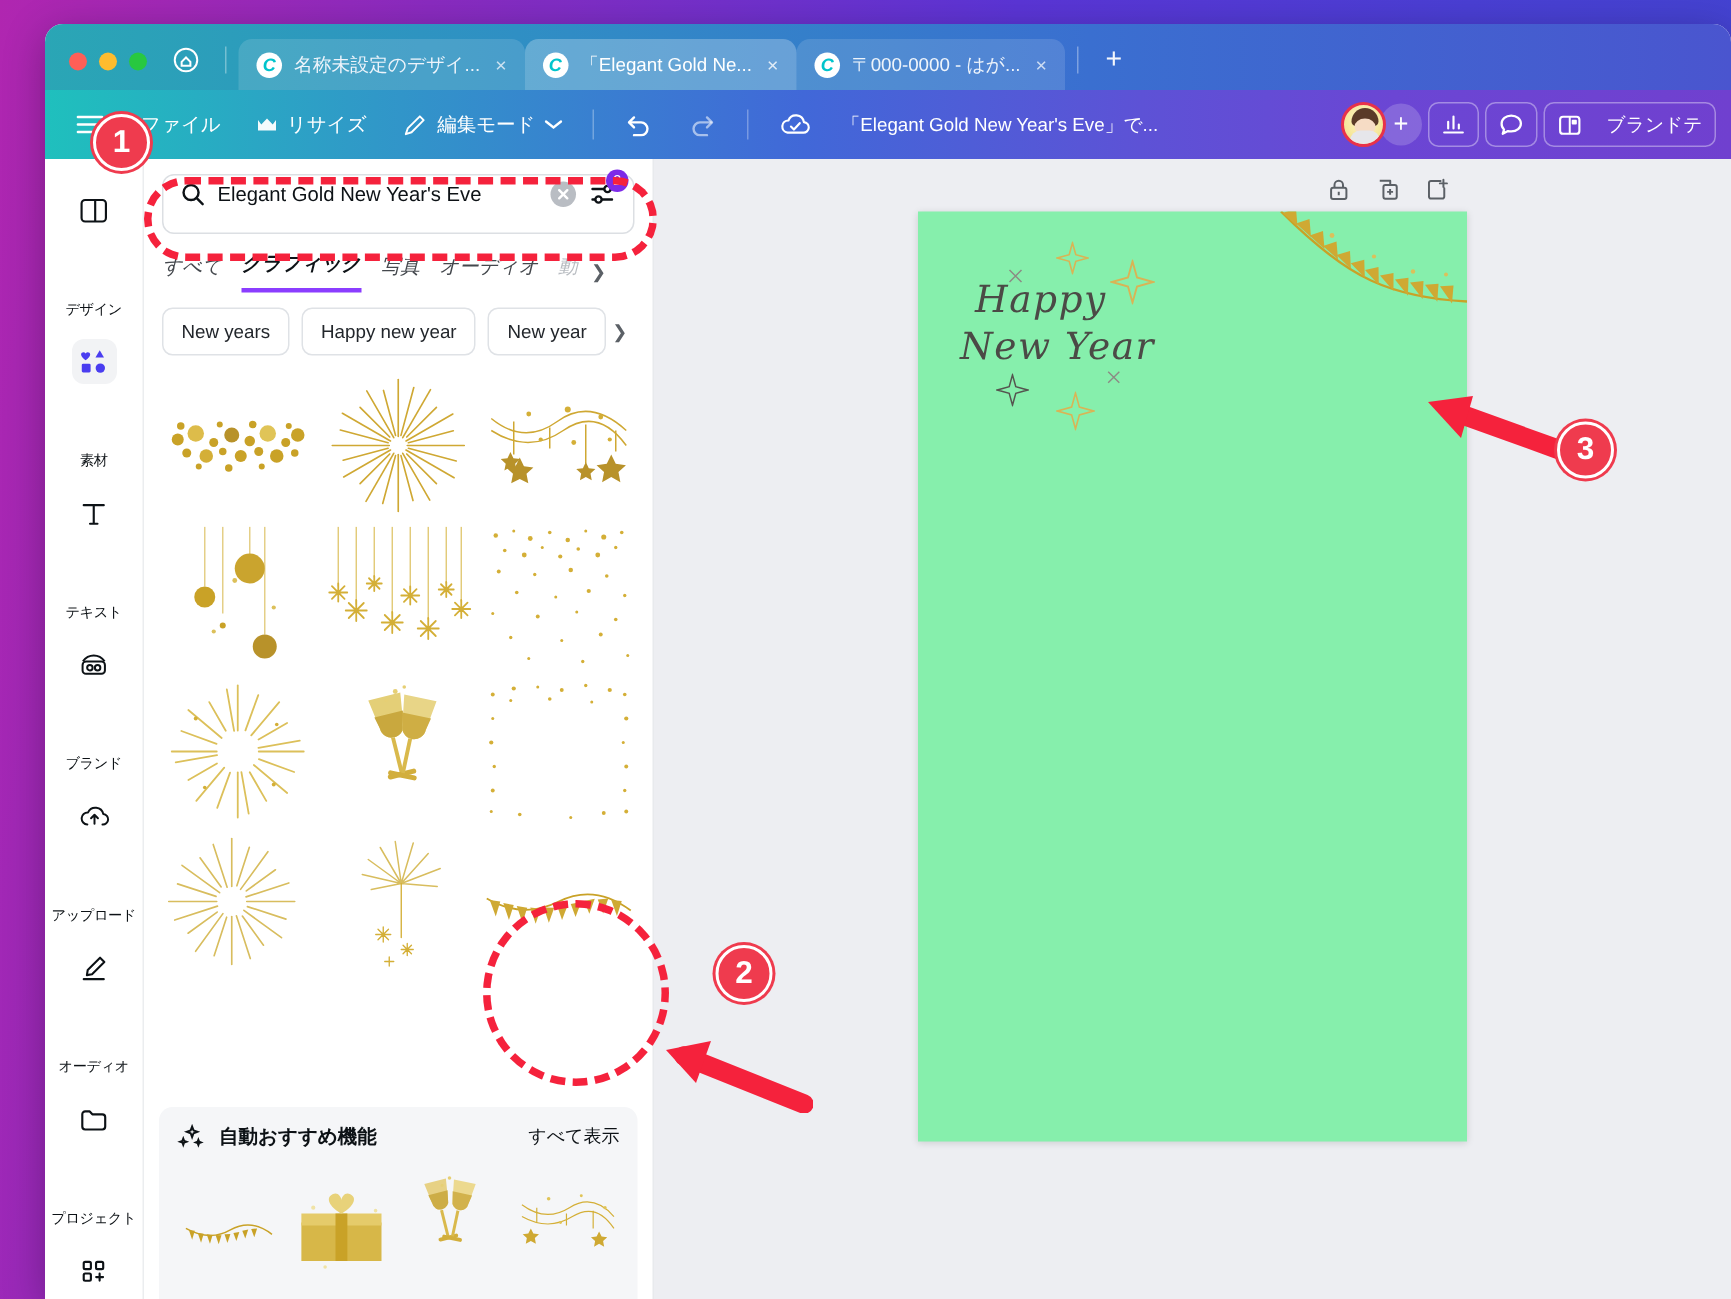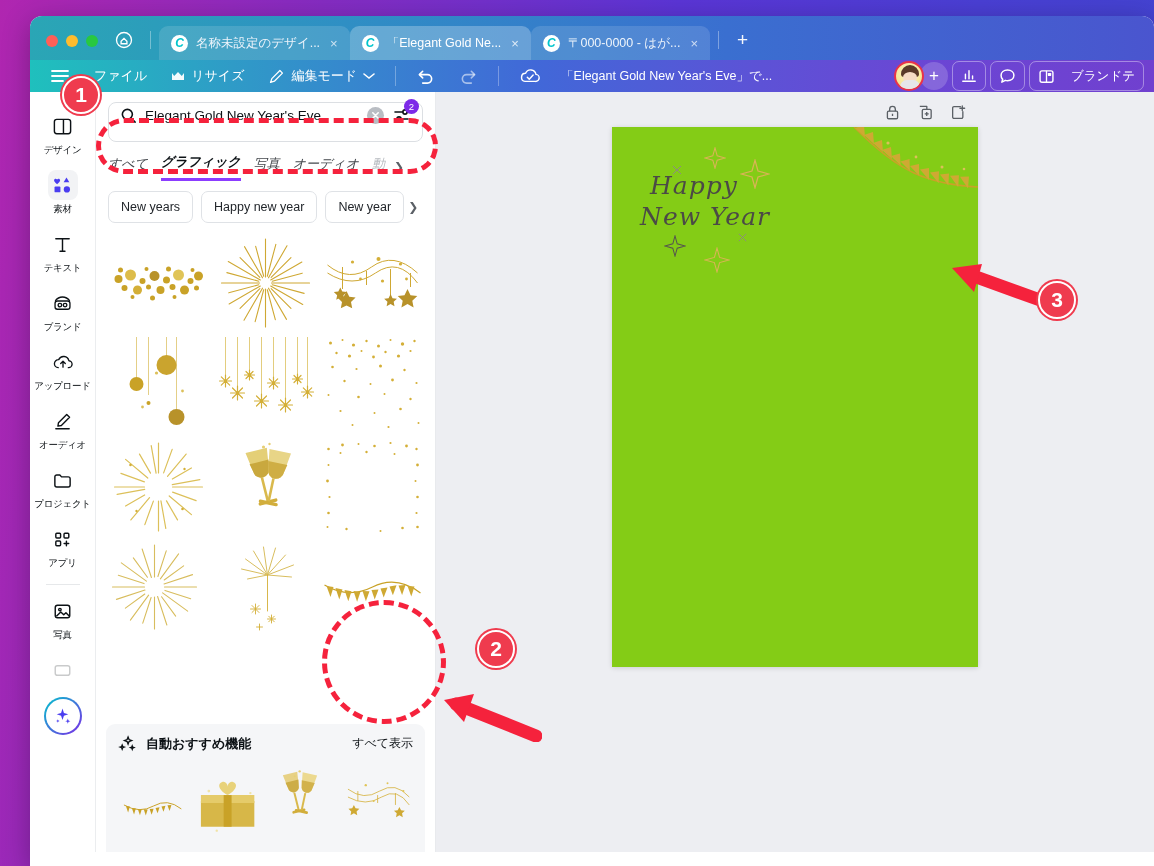--- a/index.html
+++ b/index.html
@@ -49,21 +49,21 @@
     background: #fff; color: #00c4cc; flex: none;
     display: flex; align-items: center; justify-content: center;
     font-size: 12px; font-weight: bold; font-style: italic;
   }
   .tab .ttl { overflow: hidden; text-overflow: ellipsis; flex: 1; }
   .tab .tx { opacity: .8; font-size: 13px; padding: 0 2px; }
   .newtab { color: #fff; font-size: 19px; padding: 0 10px 9px; opacity: .95; }
 
   
   #apptop {
-    height: 32px;
+    height: 46px;
     background: linear-gradient(90deg,#1fc0bd 0%,#2f9bc7 18%,#4168d8 45%,#5d52d6 65%,#6b46d4 80%,#7040cf 100%);
     display: flex; align-items: center; color: #fff; font-size: 13px;
     padding: 0 10px; gap: 4px; position: relative;
   }
   .tb-item { display: flex; align-items: center; gap: 6px; padding: 6px 10px; border-radius: 6px; white-space: nowrap; }
   .tb-sep { width: 1px; height: 20px; background: rgba(255,255,255,.3); margin: 0 6px; }
   .ic { display: inline-flex; align-items: center; justify-content: center; }
   #doctitle { font-size: 12.5px; margin-left: 6px; max-width: 240px; overflow: hidden; text-overflow: ellipsis; white-space: nowrap; }
   .avatar {
     width: 30px; height: 30px; border-radius: 50%;
@@ -93,21 +93,21 @@
     width: 66px; background: #fff; border-right: 1px solid #ebedef;
     display: flex; flex-direction: column; align-items: center;
     padding-top: 12px; flex: none; overflow: hidden;
   }
   .rail-item {
     width: 58px; display: flex; flex-direction: column; align-items: center;
     gap: 3px; padding: 7px 0 6px; color: #0d1216;
   }
   .rail-ic { width: 30px; height: 30px; display: flex; align-items: center; justify-content: center; border-radius: 8px; }
   .rail-item.sel .rail-ic { background: #f2f3f5; }
-  .rail-lb { font-size: 9.5px; letter-spacing: -.3px; white-space: nowrap; }
+  .rail-lb { font-size: 9.5px; letter-spacing: -.3px; white-space: nowrap; margin-top: 42px; }
   .rail-div { width: 34px; height: 1px; background: #e6e8ea; margin: 8px 0 4px; }
   .spark {
     width: 38px; height: 38px; border-radius: 50%; margin-top: 6px;
     background: #fff; border: 2px solid transparent;
     background-image: linear-gradient(#fff,#fff), linear-gradient(135deg,#00c4cc,#7d2ae8);
     background-origin: border-box; background-clip: content-box, border-box;
     display: flex; align-items: center; justify-content: center;
   }
 
   
@@ -153,21 +153,21 @@
   #reco-head { display: flex; align-items: center; gap: 9px; }
   #reco-title { font-size: 13px; font-weight: bold; color: #0d1216; flex: 1; }
   #reco-all { font-size: 12px; color: #0d1216; }
   #reco-row { display: flex; gap: 6px; margin-top: 12px; align-items: center; }
   .rcell { flex: 1; height: 72px; position: relative; }
 
   
   #stage { flex: 1; background: #edeef2; position: relative; display: flex; flex-direction: column; align-items: center; }
   #pagetools { display: flex; gap: 16px; margin-top: 12px; margin-left: 260px; color: #5b6066; }
   #page {
-    width: 366px; height: 540px; background: #84cc16; margin-top: 6px;
+    width: 366px; height: 620px; background: #86efac; margin-top: 6px;
     box-shadow: 0 1px 5px rgba(0,0,0,.14); position: relative; overflow: hidden;
   }
   #addpage {
     width: 366px; height: 38px; margin-top: 22px;
     border: 1px solid #dcdee2; border-radius: 7px; background: #f2f3f6;
     display: flex; align-items: center; justify-content: center;
     font-size: 12.5px; font-weight: bold; color: #0d1216;
   }
   
   .hny { position: absolute; left: 38px; top: 44px; color: #4b4a46; }

